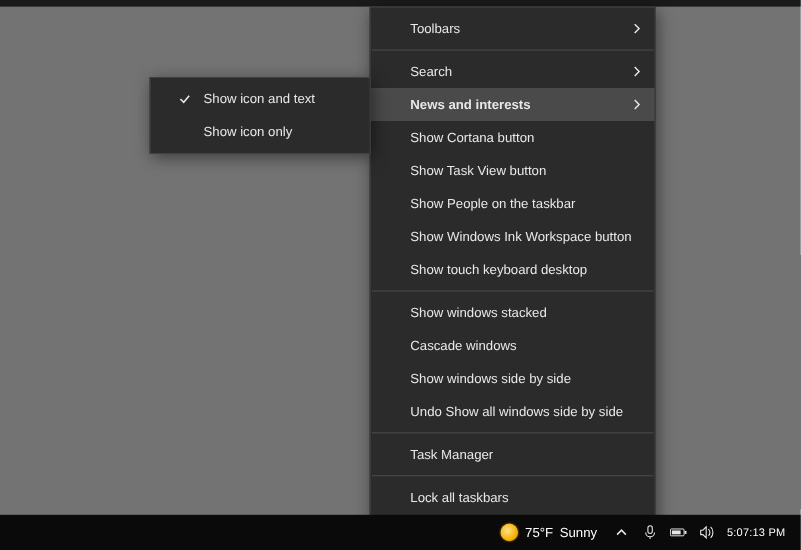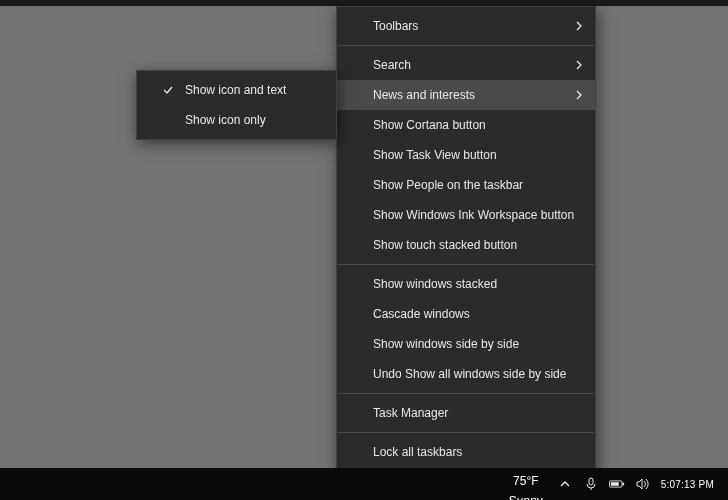--- a/index.html
+++ b/index.html
@@ -33,21 +33,20 @@
     align-items: center;
     padding: 0 4px;
   }
   .taskbar .spacer { flex: 1; }
   .taskbar .weather {
     display: flex;
     align-items: center;
     gap: 6px;
     padding: 0 8px;
     height: 100%;
-    flex-direction: column;
   }
   .taskbar .weather .sun {
     width: 16px; height: 16px; border-radius: 50%;
     background: radial-gradient(circle at 40% 40%, #ffe08a, #f5b301 60%, #d98c00);
     box-shadow: 0 0 2px rgba(255,200,0,0.6);
   }
   .taskbar .tray {
     display: flex;
     align-items: center;
     gap: 10px;
@@ -84,20 +83,21 @@
   .menu-item {
     display: flex;
     align-items: center;
     height: 30px;
     padding: 0 12px 0 10px;
     gap: 8px;
     cursor: default;
   }
   .menu-item.highlight {
     background: #4a4a4a;
+    font-weight: bold;
   }
   .menu-item .pre {
     width: 18px;
     display: flex;
     justify-content: center;
     flex: 0 0 18px;
   }
   .menu-item .label { flex: 1; white-space: nowrap; }
   .menu-item .post {
     width: 14px;
@@ -162,21 +162,21 @@
         <span class="label">Show People on the taskbar</span>
         <span class="post"></span>
       </div>
       <div class="menu-item">
         <span class="pre"></span>
         <span class="label">Show Windows Ink Workspace button</span>
         <span class="post"></span>
       </div>
       <div class="menu-item">
         <span class="pre"></span>
-        <span class="label">Show touch stacked button</span>
+        <span class="label">Show touch keyboard desktop</span>
         <span class="post"></span>
       </div>
       <div class="separator"></div>
       <div class="menu-item">
         <span class="pre"></span>
         <span class="label">Show windows stacked</span>
         <span class="post"></span>
       </div>
       <div class="menu-item">
         <span class="pre"></span>

